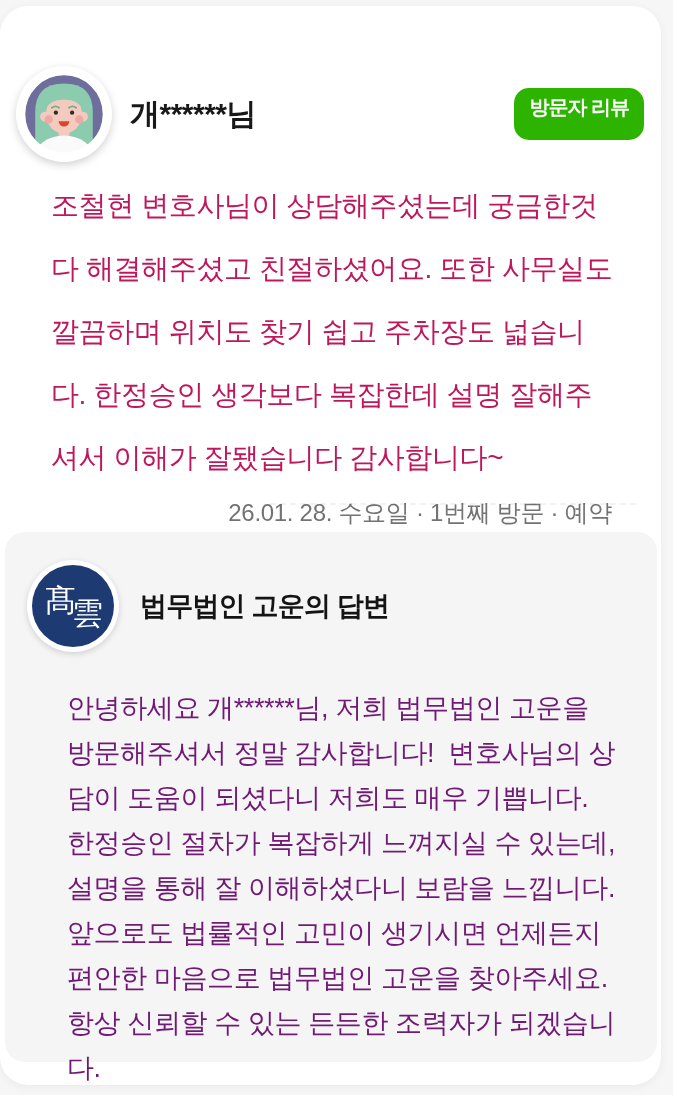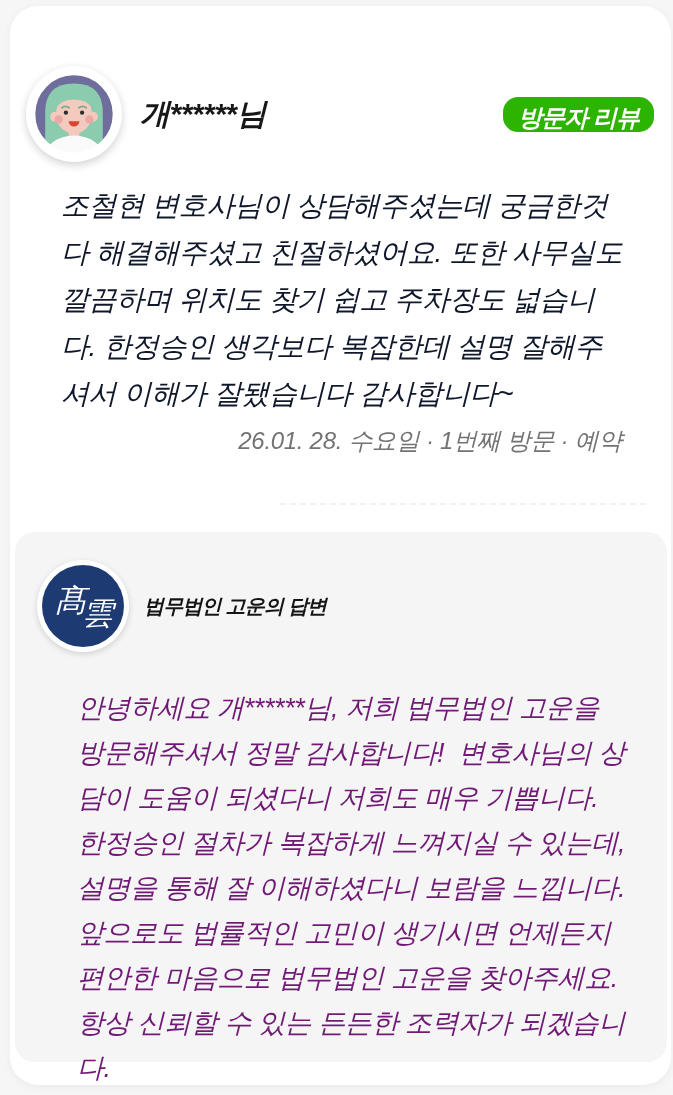--- a/index.html
+++ b/index.html
@@ -5,26 +5,25 @@
   * { margin:0; padding:0; box-sizing:border-box; }
   html,body { width:673px; height:1095px; }
   body {
     background:#f6f6f6;
     font-family:"Liberation Sans","DejaVu Sans",sans-serif;
     overflow:hidden;
     position:relative;
   }
   .card {
     position:absolute;
-    left:10px; top:6px;
+    left:0; top:6px;
     width:661px; height:1079px;
     background:#ffffff;
     border-radius:28px;
     box-shadow:0 2px 10px rgba(0,0,0,0.05);
-    font-style:italic;
   }
   
   .review-header {
     display:flex;
     align-items:center;
     padding:60px 17px 0 16px;
   }
   .avatar-wrap {
     width:96px; height:96px;
     border-radius:50%;
@@ -51,35 +50,35 @@
     font-weight:900;
     color:#2db400;
     letter-spacing:-1.5px;
     line-height:1;
     transform:scaleY(1.02);
   }
   .visitor-badge {
     margin-left:7px;
     background:#2db400;
     color:#ffffff;
-    font-size:24px;
+    font-size:20px;
     font-weight:700;
     letter-spacing:-1px;
     border-radius:15px;
-    padding:9px 15px 2px;
+    padding:9px 15px 23px;
     line-height:1;
     white-space:nowrap;
   }
   
   .review-body {
-    margin:20px 55px 0 51px;
+    margin:12px 55px 0 51px;
     width:562px;
     font-size:28px;
-    line-height:47px;
-    color:#0f172a;
+    line-height:63px;
+    color:#be185d;
     letter-spacing:-0.4px;
     word-break:break-all;
   }
   .review-meta {
     margin:8px 49px 0 0;
     text-align:right;
     font-size:24px;
     color:#737373;
     letter-spacing:-0.3px;
   }
@@ -113,22 +112,22 @@
     width:82px; height:82px;
     border-radius:50%;
     background:#1d3b72;
     position:relative;
     color:#ffffff;
   }
   .logo-char { position:absolute; font-size:31px; line-height:1; font-weight:400; }
   .logo-char.c0 { left:13px; top:20px; }
   .logo-char.c1 { left:40px; top:33px; }
   .reply-title {
-    margin-left:15px;
-    font-size:20px;
+    margin-left:21px;
+    font-size:27px;
     font-weight:800;
     color:#141414;
     letter-spacing:-0.8px;
   }
   .reply-body {
     margin:34px 0 0 40px;
     width:548px;
     font-size:27px;
     line-height:45px;
     color:#701a75;

